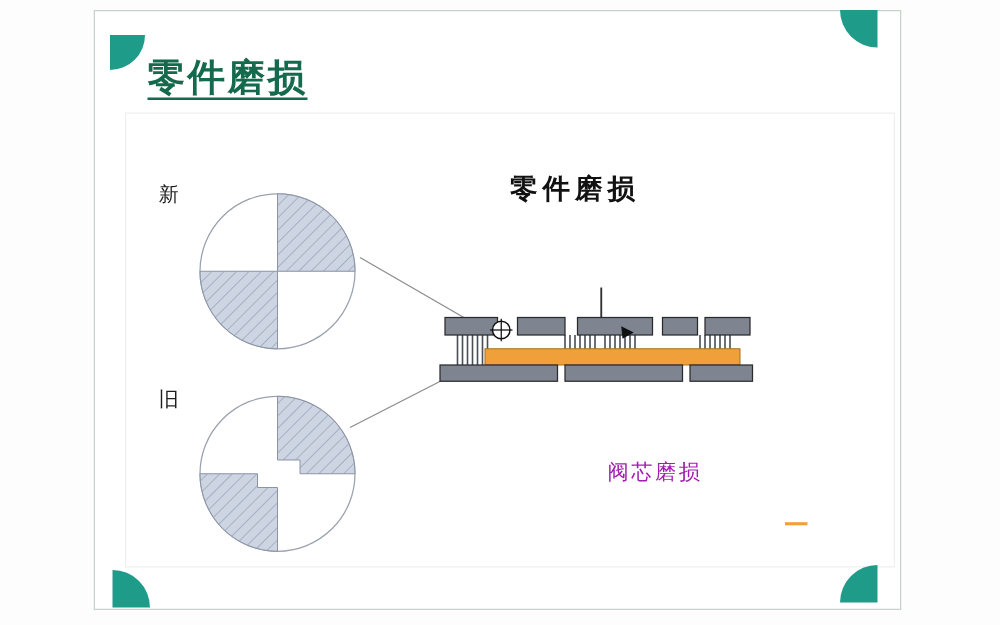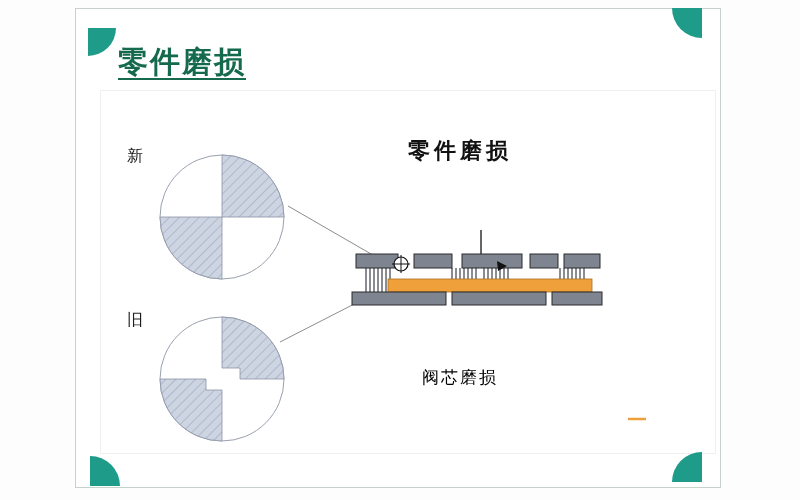--- a/index.html
+++ b/index.html
@@ -25,22 +25,22 @@
   .part-label{
     position:absolute;font-size:16px;color:#1d1d1d;
   }
   .label-new{left:127px;top:146px;}
   .label-old{left:127px;top:310px;}
   .diagram-heading{
     position:absolute;left:352px;top:136px;width:216px;text-align:center;
     font-size:22px;font-weight:bold;color:#111;letter-spacing:4px;
   }
   .diagram-caption{
-    position:absolute;left:358px;top:366px;width:204px;text-align:center;
-    font-size:17px;color:#000000;letter-spacing:2px;
+    position:absolute;left:358px;top:366px;width:204px;text-align:right;
+    font-size:17px;color:#a21caf;letter-spacing:2px;
   }
 </style>
 </head>
 <body>
 
 <div class="slide-frame"></div>
 <div class="content-box"></div>
 
 <svg class="overlay" width="800" height="500" viewBox="0 0 800 500">
   <defs>

